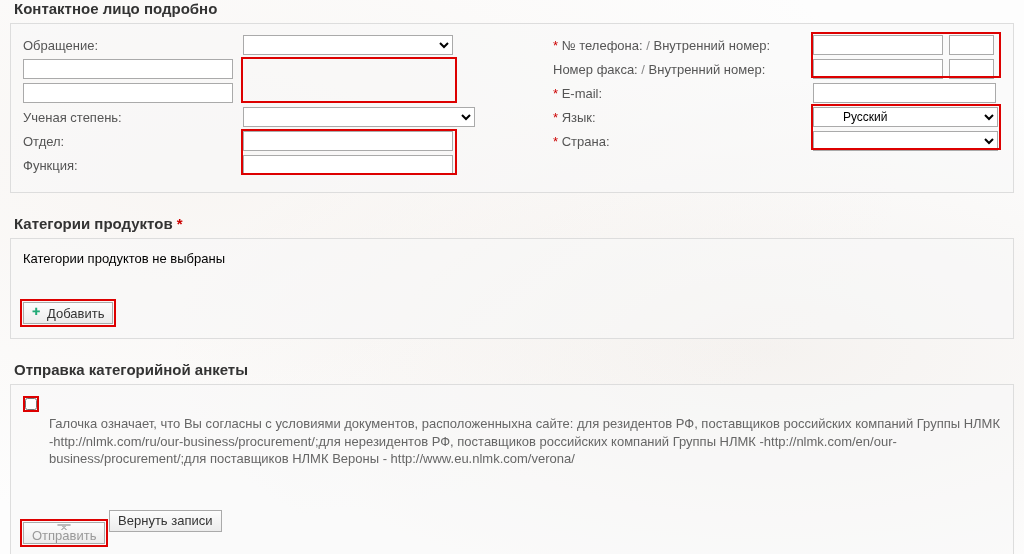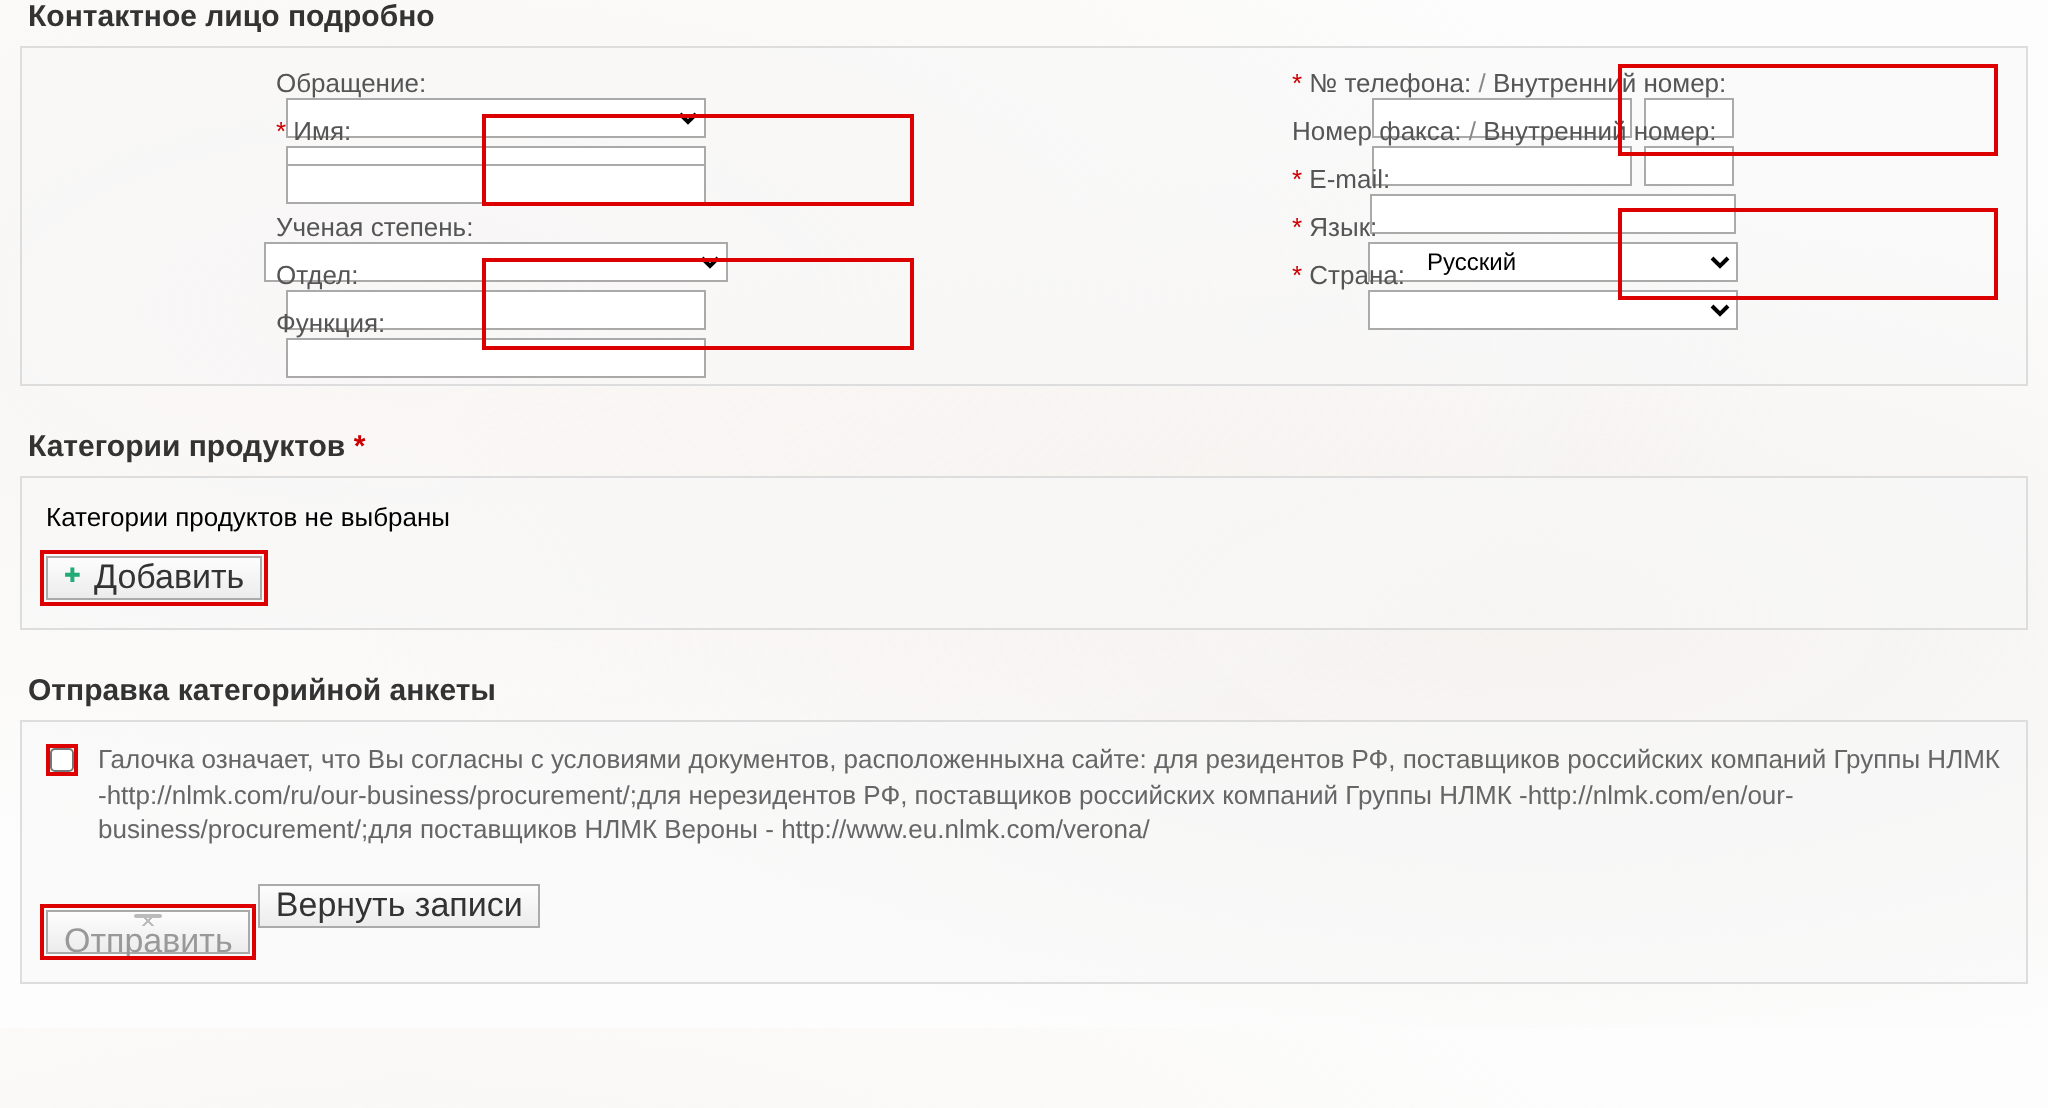--- a/index.html
+++ b/index.html
@@ -30,21 +30,20 @@
     gap: 30px;
   }
   .col {
     flex: 1;
   }
   .row {
     display: flex;
     align-items: center;
     height: 22px;
     margin: 0 0 2px 0;
-    flex-direction: column;
   }
   .lbl {
     width: 220px;
     color: #555;
     white-space: nowrap;
   }
   .ctl {
     flex: 1;
   }
   select.full, input.full {
@@ -91,23 +90,24 @@
     padding: 2px 0 12px 0;
   }
   .btn {
     display: inline-flex;
     align-items: center;
     gap: 3px;
     height: 22px;
     padding: 0 8px;
     border: 1px solid #aaa;
     background: linear-gradient(#fdfdfd,#ececec);
-    font-size: 17px;
+    font-size: 13px;
     color: #333;
     cursor: pointer;
+    margin-top: 24px;
   }
   .btn.disabled {
     color: #999;
     cursor: default;
     flex-direction: column;
   }
   .hl-tight {
     outline: 2px solid #d00;
     outline-offset: 1px;
   }
@@ -127,20 +127,21 @@
     flex-shrink: 0;
     margin-top: 1px;
   }
   .chk-wrap input {
     width: 12px; height: 12px; margin:0;
   }
   .agree-text {
     color: #666;
     font-size: 13px;
     line-height: 1.35;
+    margin-top: 20px;
   }
   .icon-plus {
     display:inline-block; width:12px; height:12px; position:relative;
   }
   .icon-plus::before { content:"✚"; color:#2a7; font-size:10px; position:absolute; left:0; top:-1px;}
   .icon-mail {
     display:inline-block; width:14px; height:10px; border:1px solid #bbb; border-radius:1px; position:relative; top:1px;
   }
   .icon-mail::after{ content:""; position:absolute; left:0; right:0; top:0; height:5px;
     background: linear-gradient(135deg, transparent 45%, #bbb 45%, #bbb 55%, transparent 55%),
@@ -156,23 +157,20 @@
 
     <div class="col" style="position:relative;">
 
       <div class="row">
         <div class="lbl">
           <span>Обращение:</span>
         </div>
         <div class="ctl"><select class="full"><option></option></select></div>
       </div>
       <div class="row">
-        <div class="lbl">
-          <span class="req">* </span><span>Имя:</span>
-        </div>
         <div class="ctl"><input class="full" style=""></div>
       </div>
       <div class="row">
         <div class="ctl"><input class="full" style=""></div>
       </div>
       <div class="row">
         <div class="lbl">
           <span>Ученая степень:</span>
         </div>
         <div class="ctl"><select class="full" style="width:232px;"><option></option></select></div>

